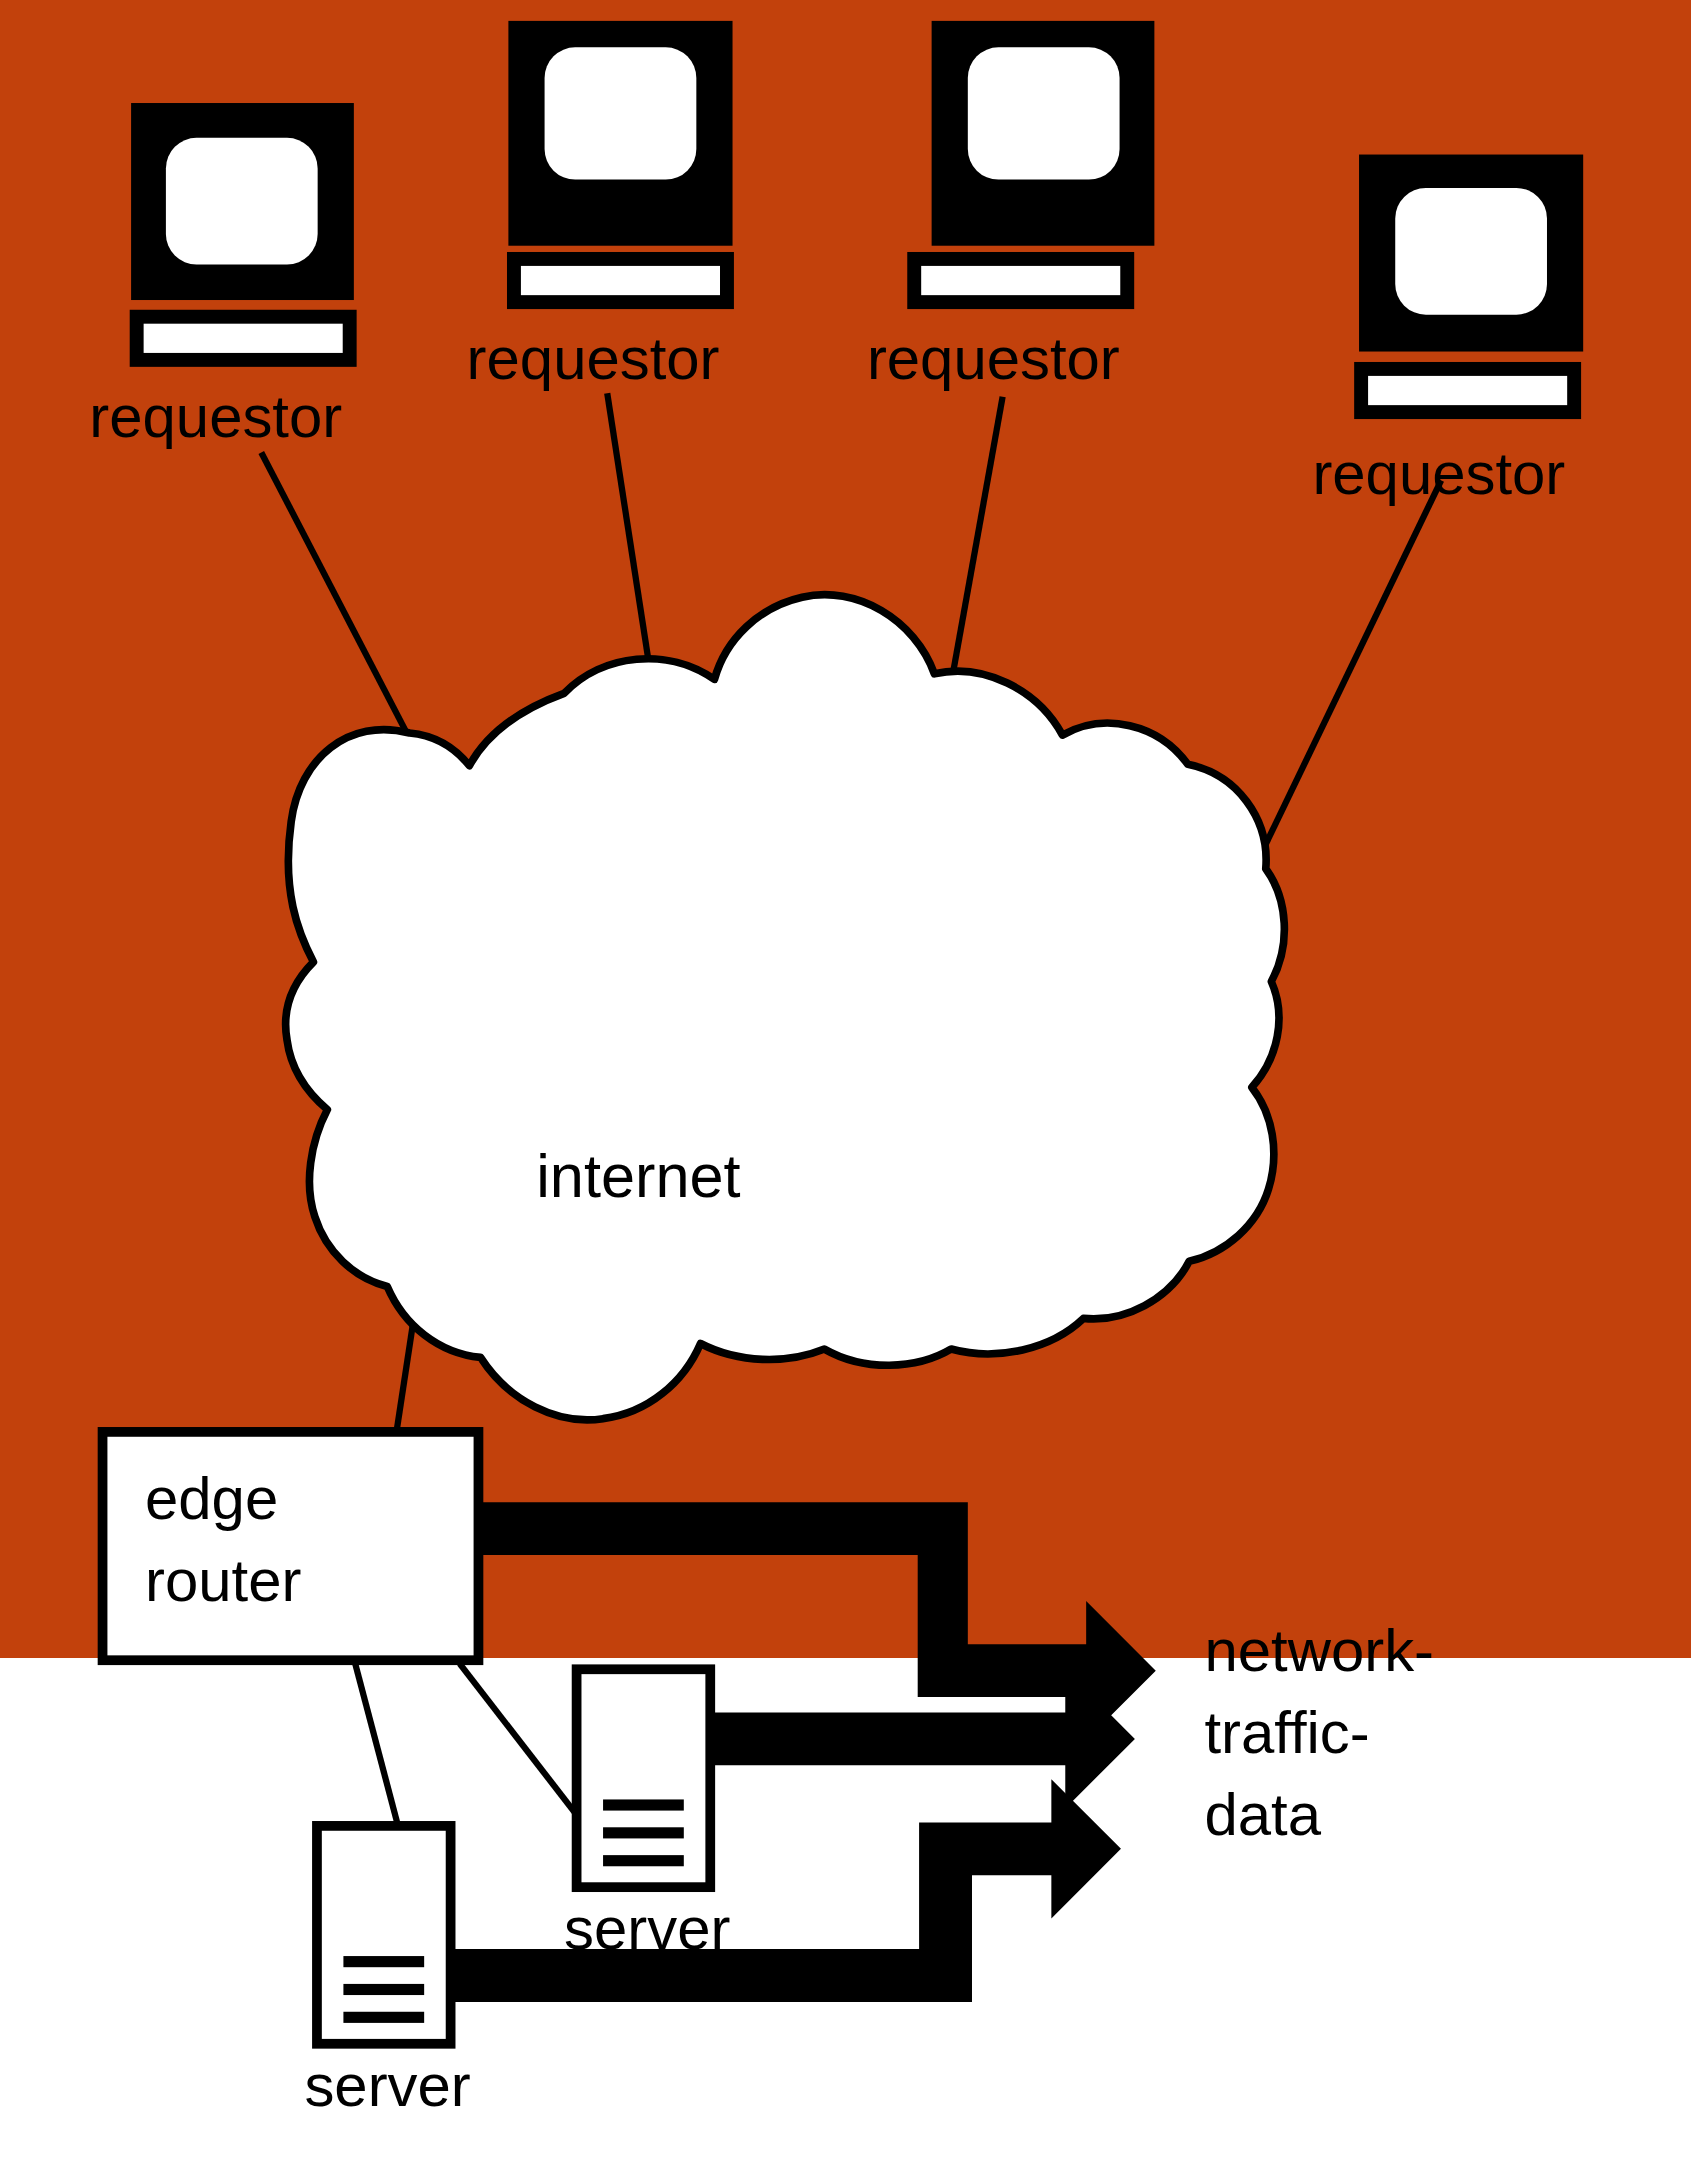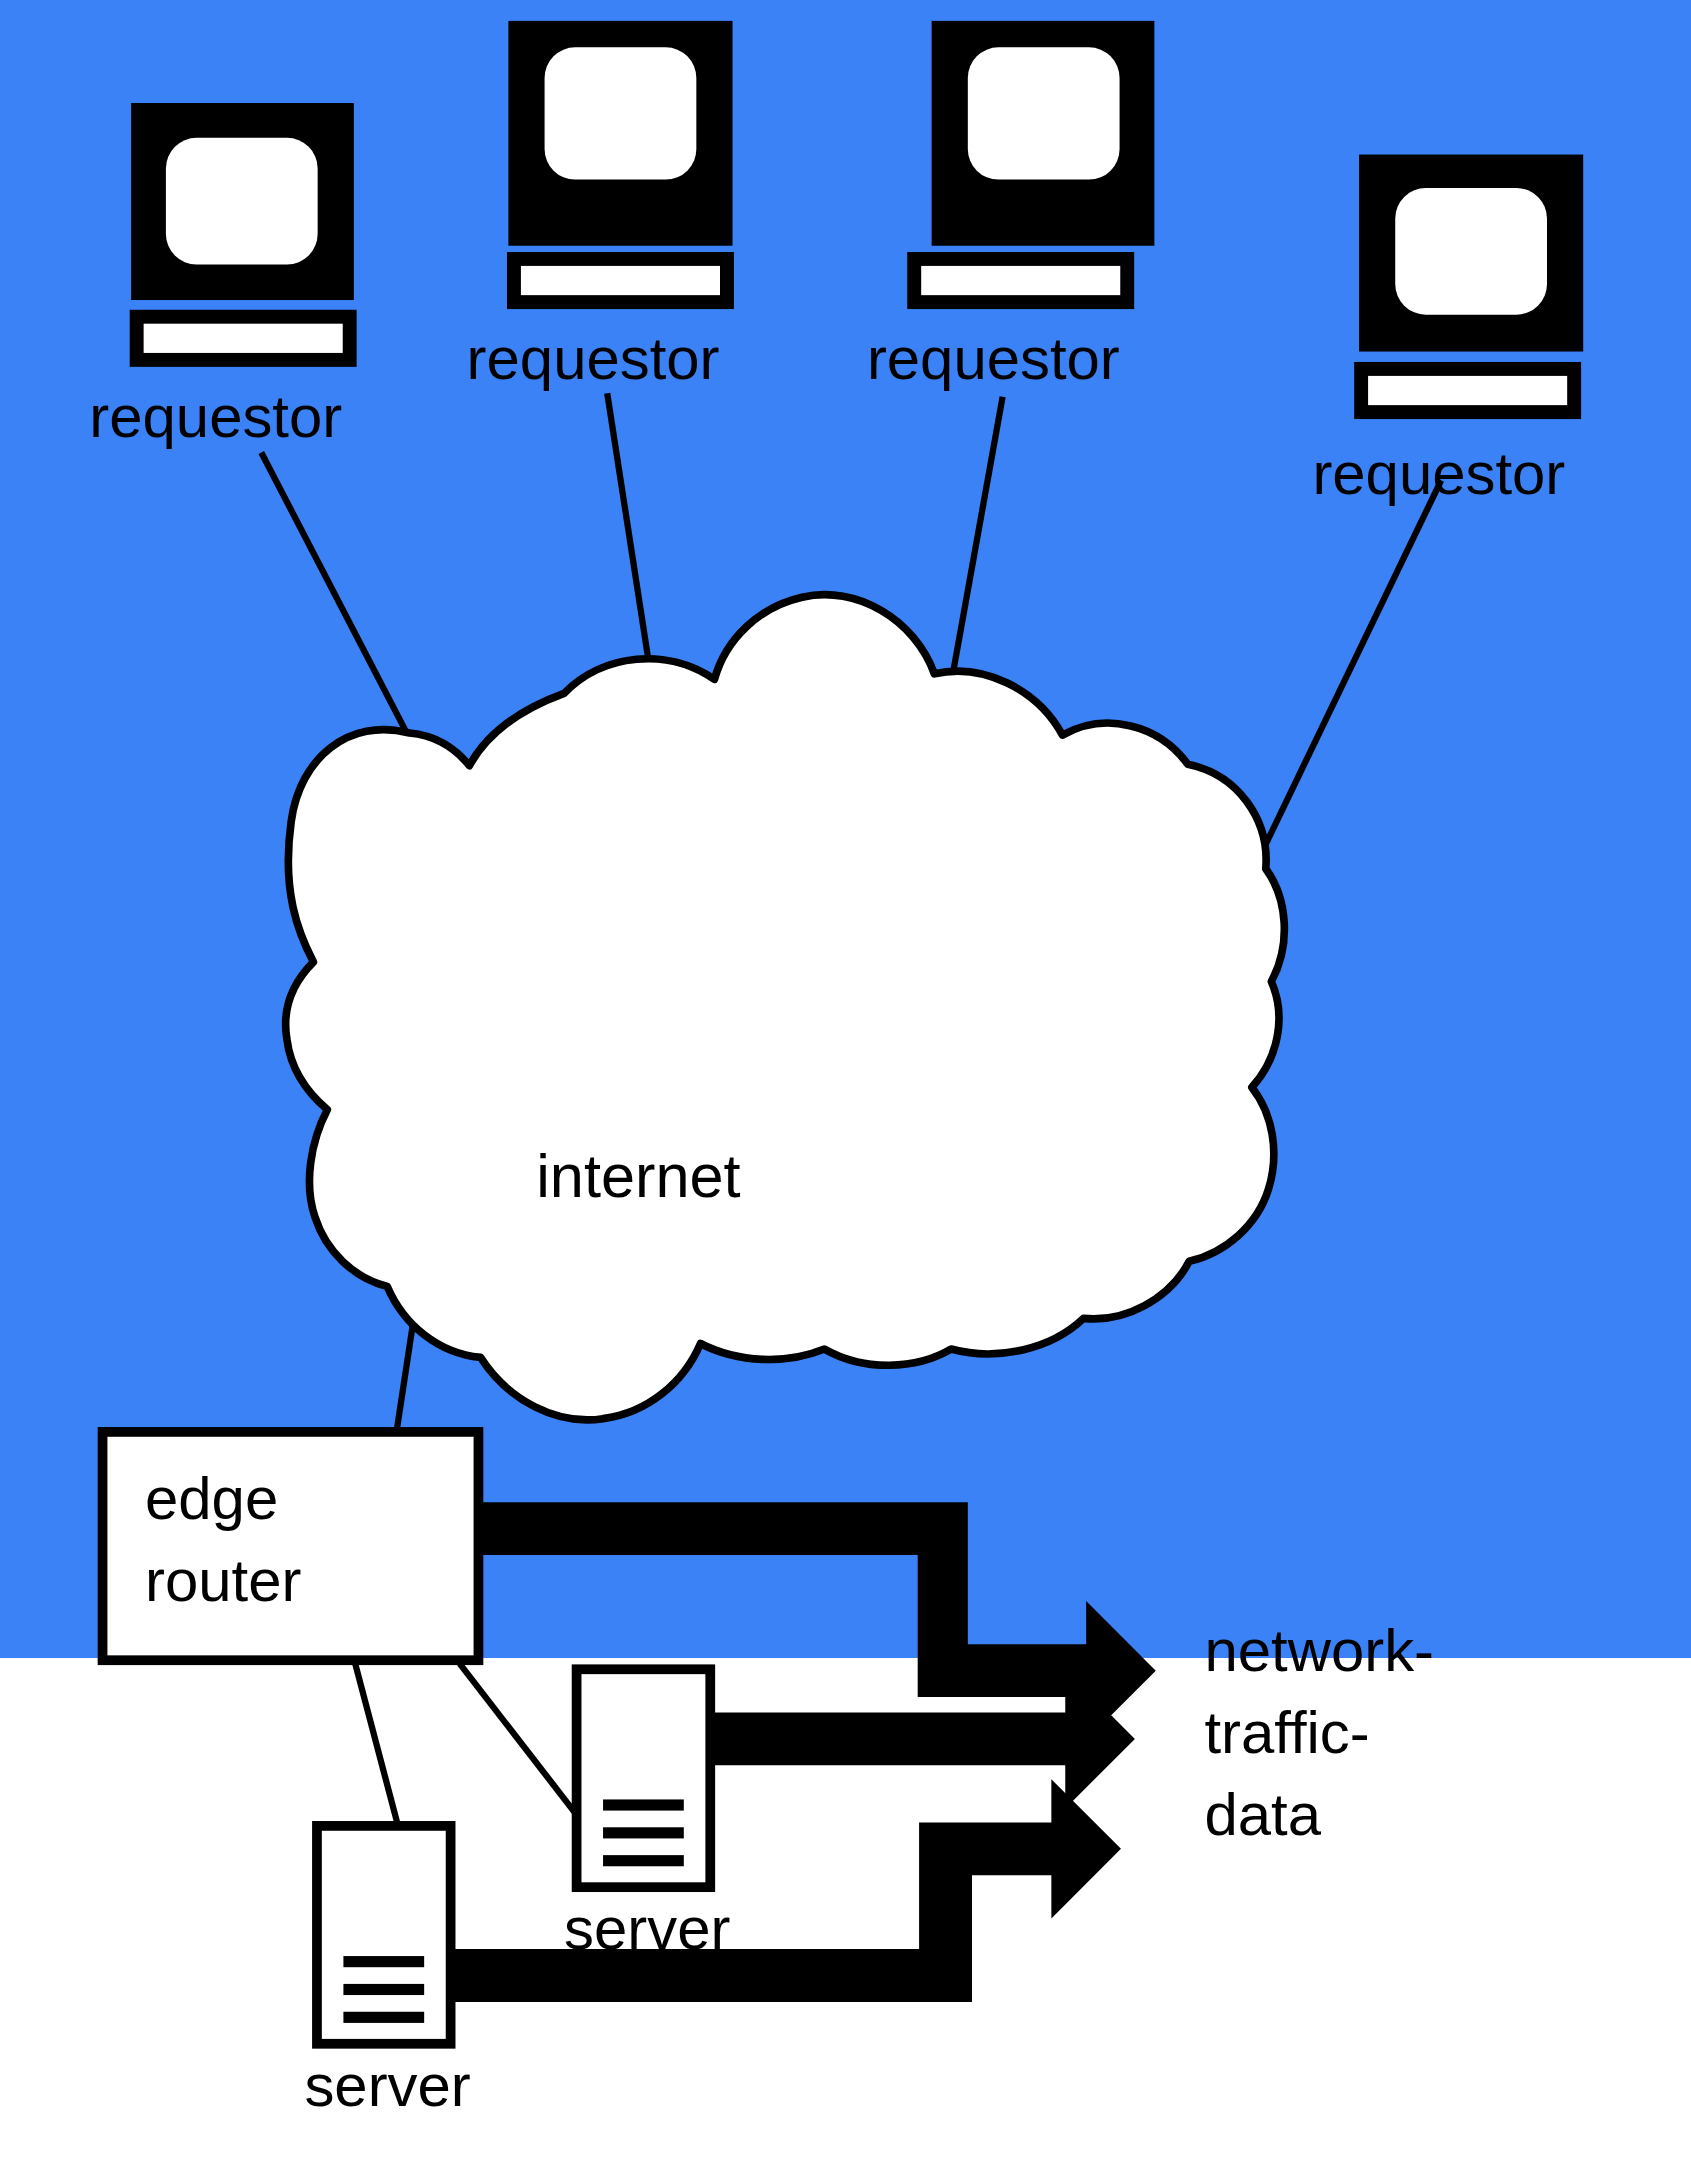--- a/index.html
+++ b/index.html
@@ -10,21 +10,21 @@
   body {
     width: 1692px;
     height: 2183px;
     overflow: hidden;
     font-family: "DejaVu Sans Condensed", "Liberation Sans Narrow", "Liberation Sans", sans-serif;
   }
   #diagram-root {
     position: relative;
     width: 1692px;
     height: 1658px;
-    background: #3b82f6;
+    background: #c2410c;
   }
   svg#network-diagram {
     display: block;
     width: 1692px;
     height: 2183px;
   }
   .dlabel {
     font-family: "Liberation Sans", "DejaVu Sans", sans-serif;
     font-size: 86px;
     fill: #000000;

